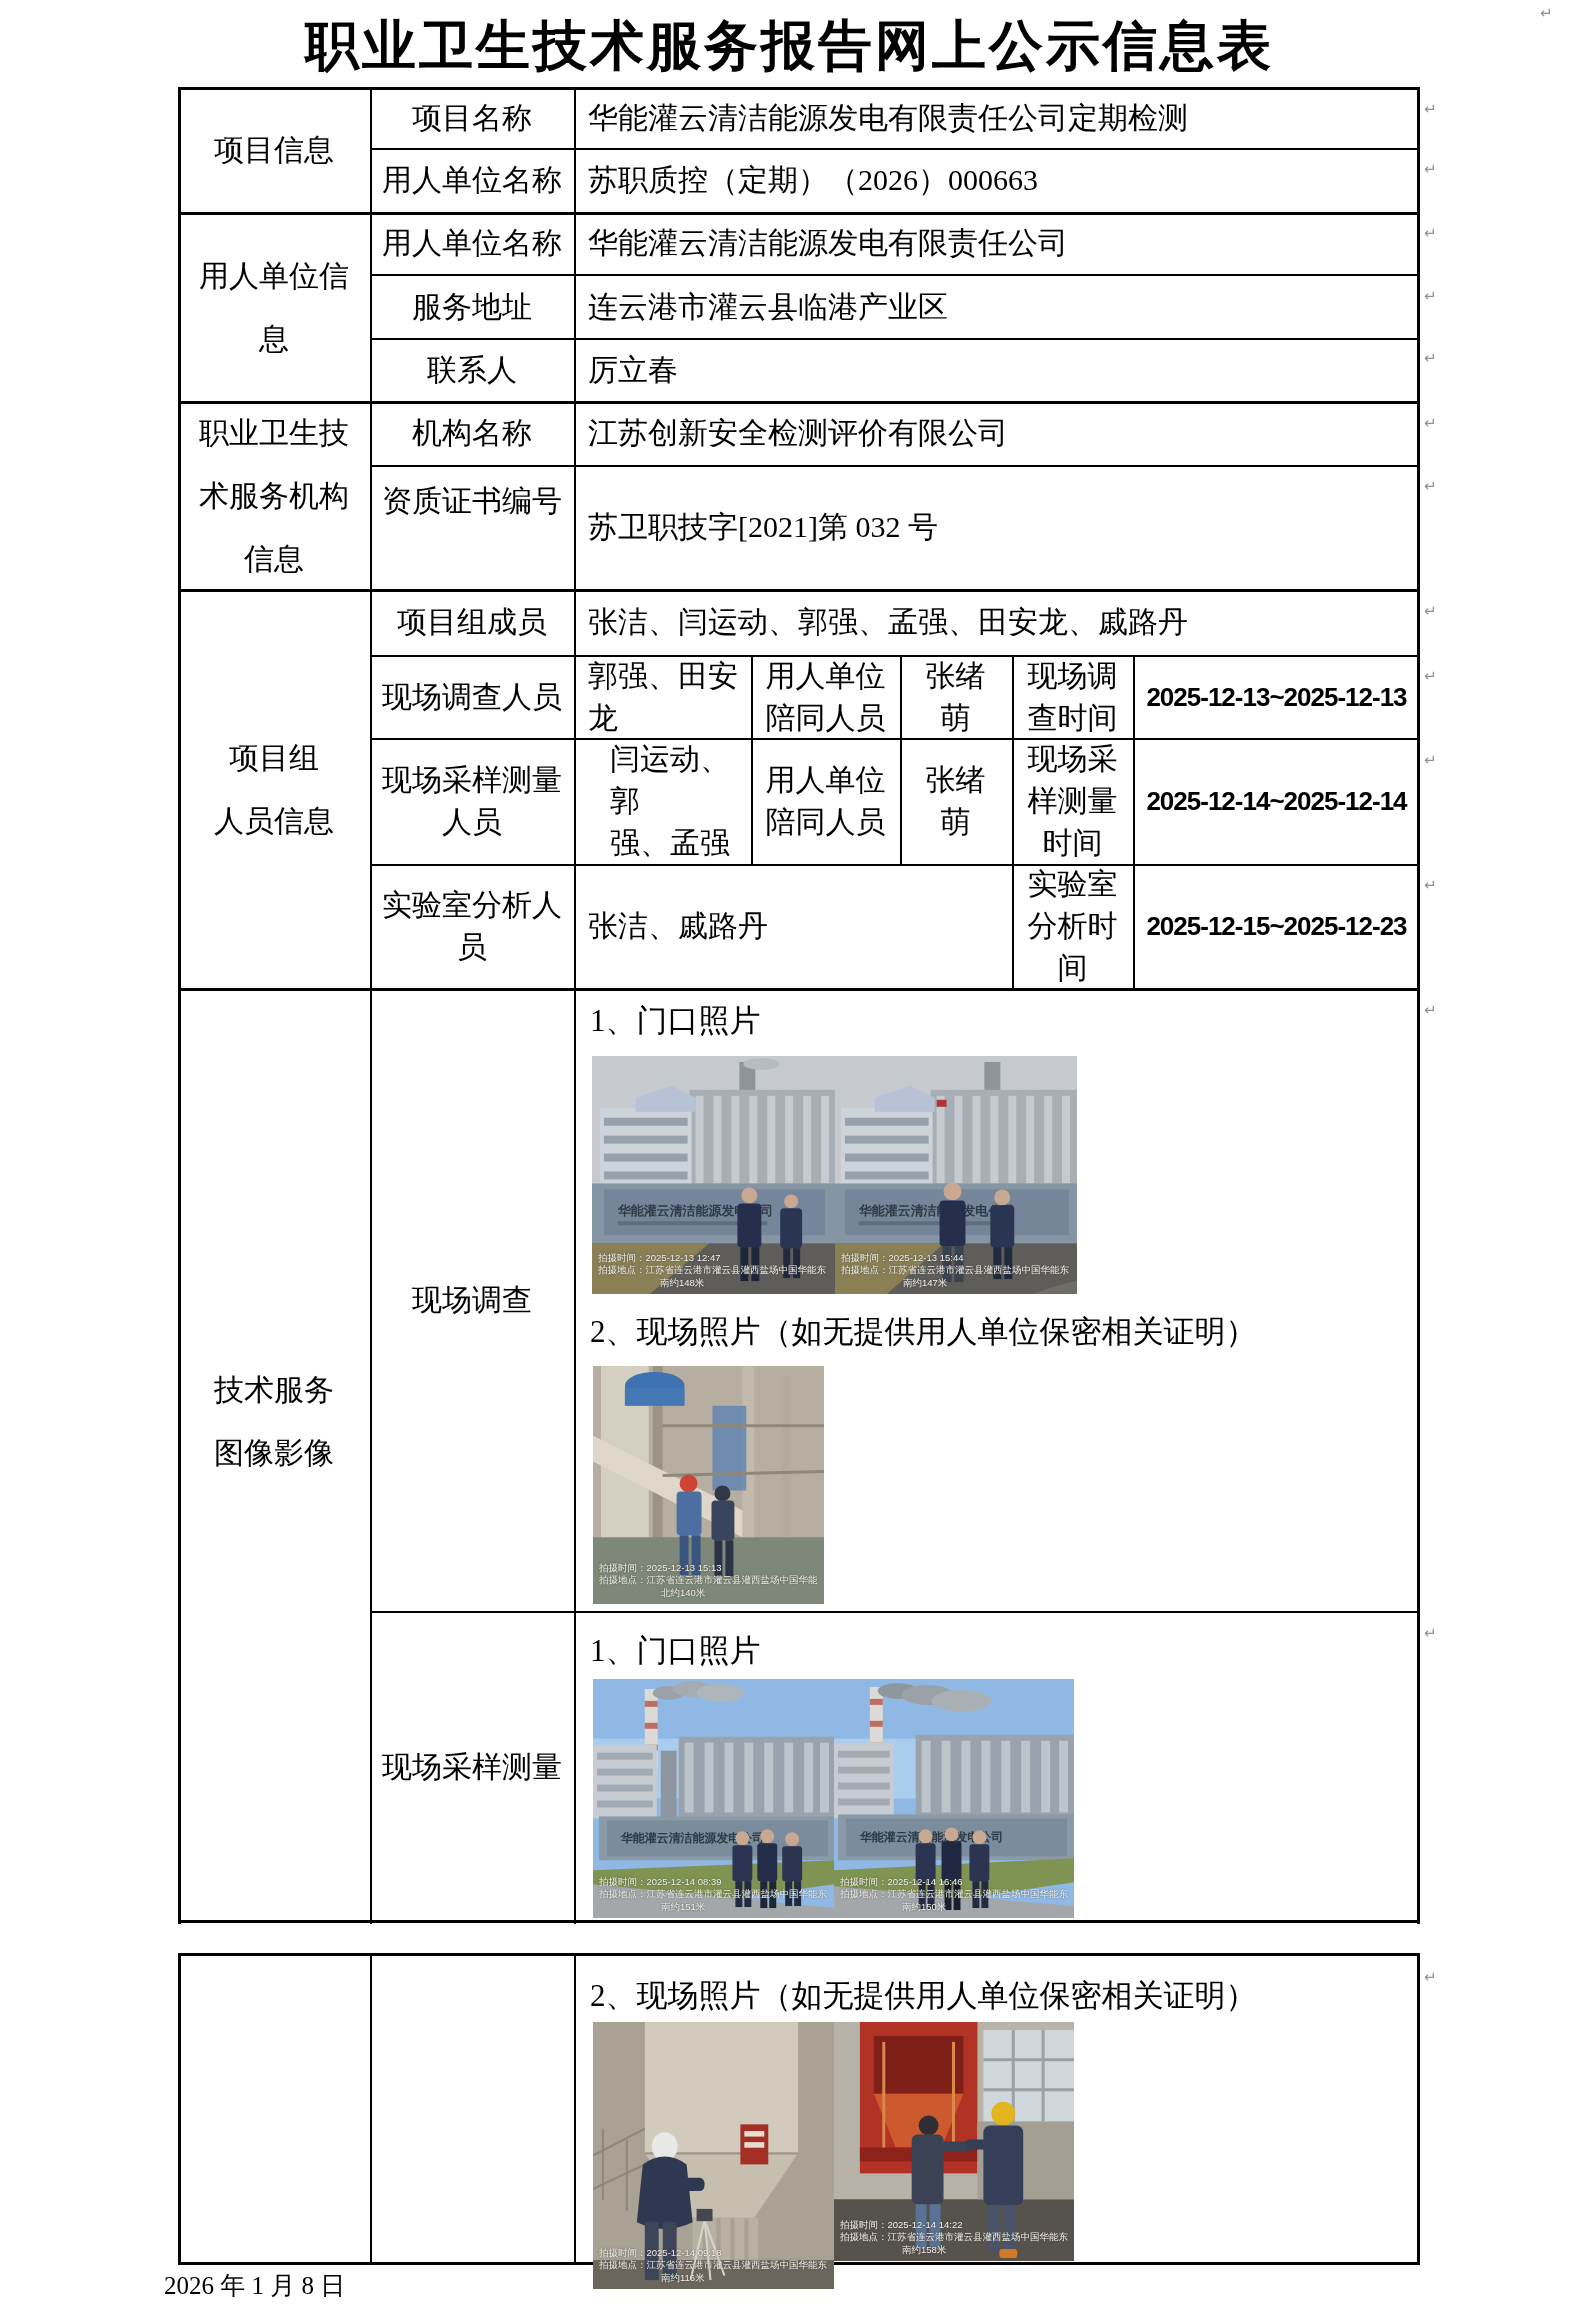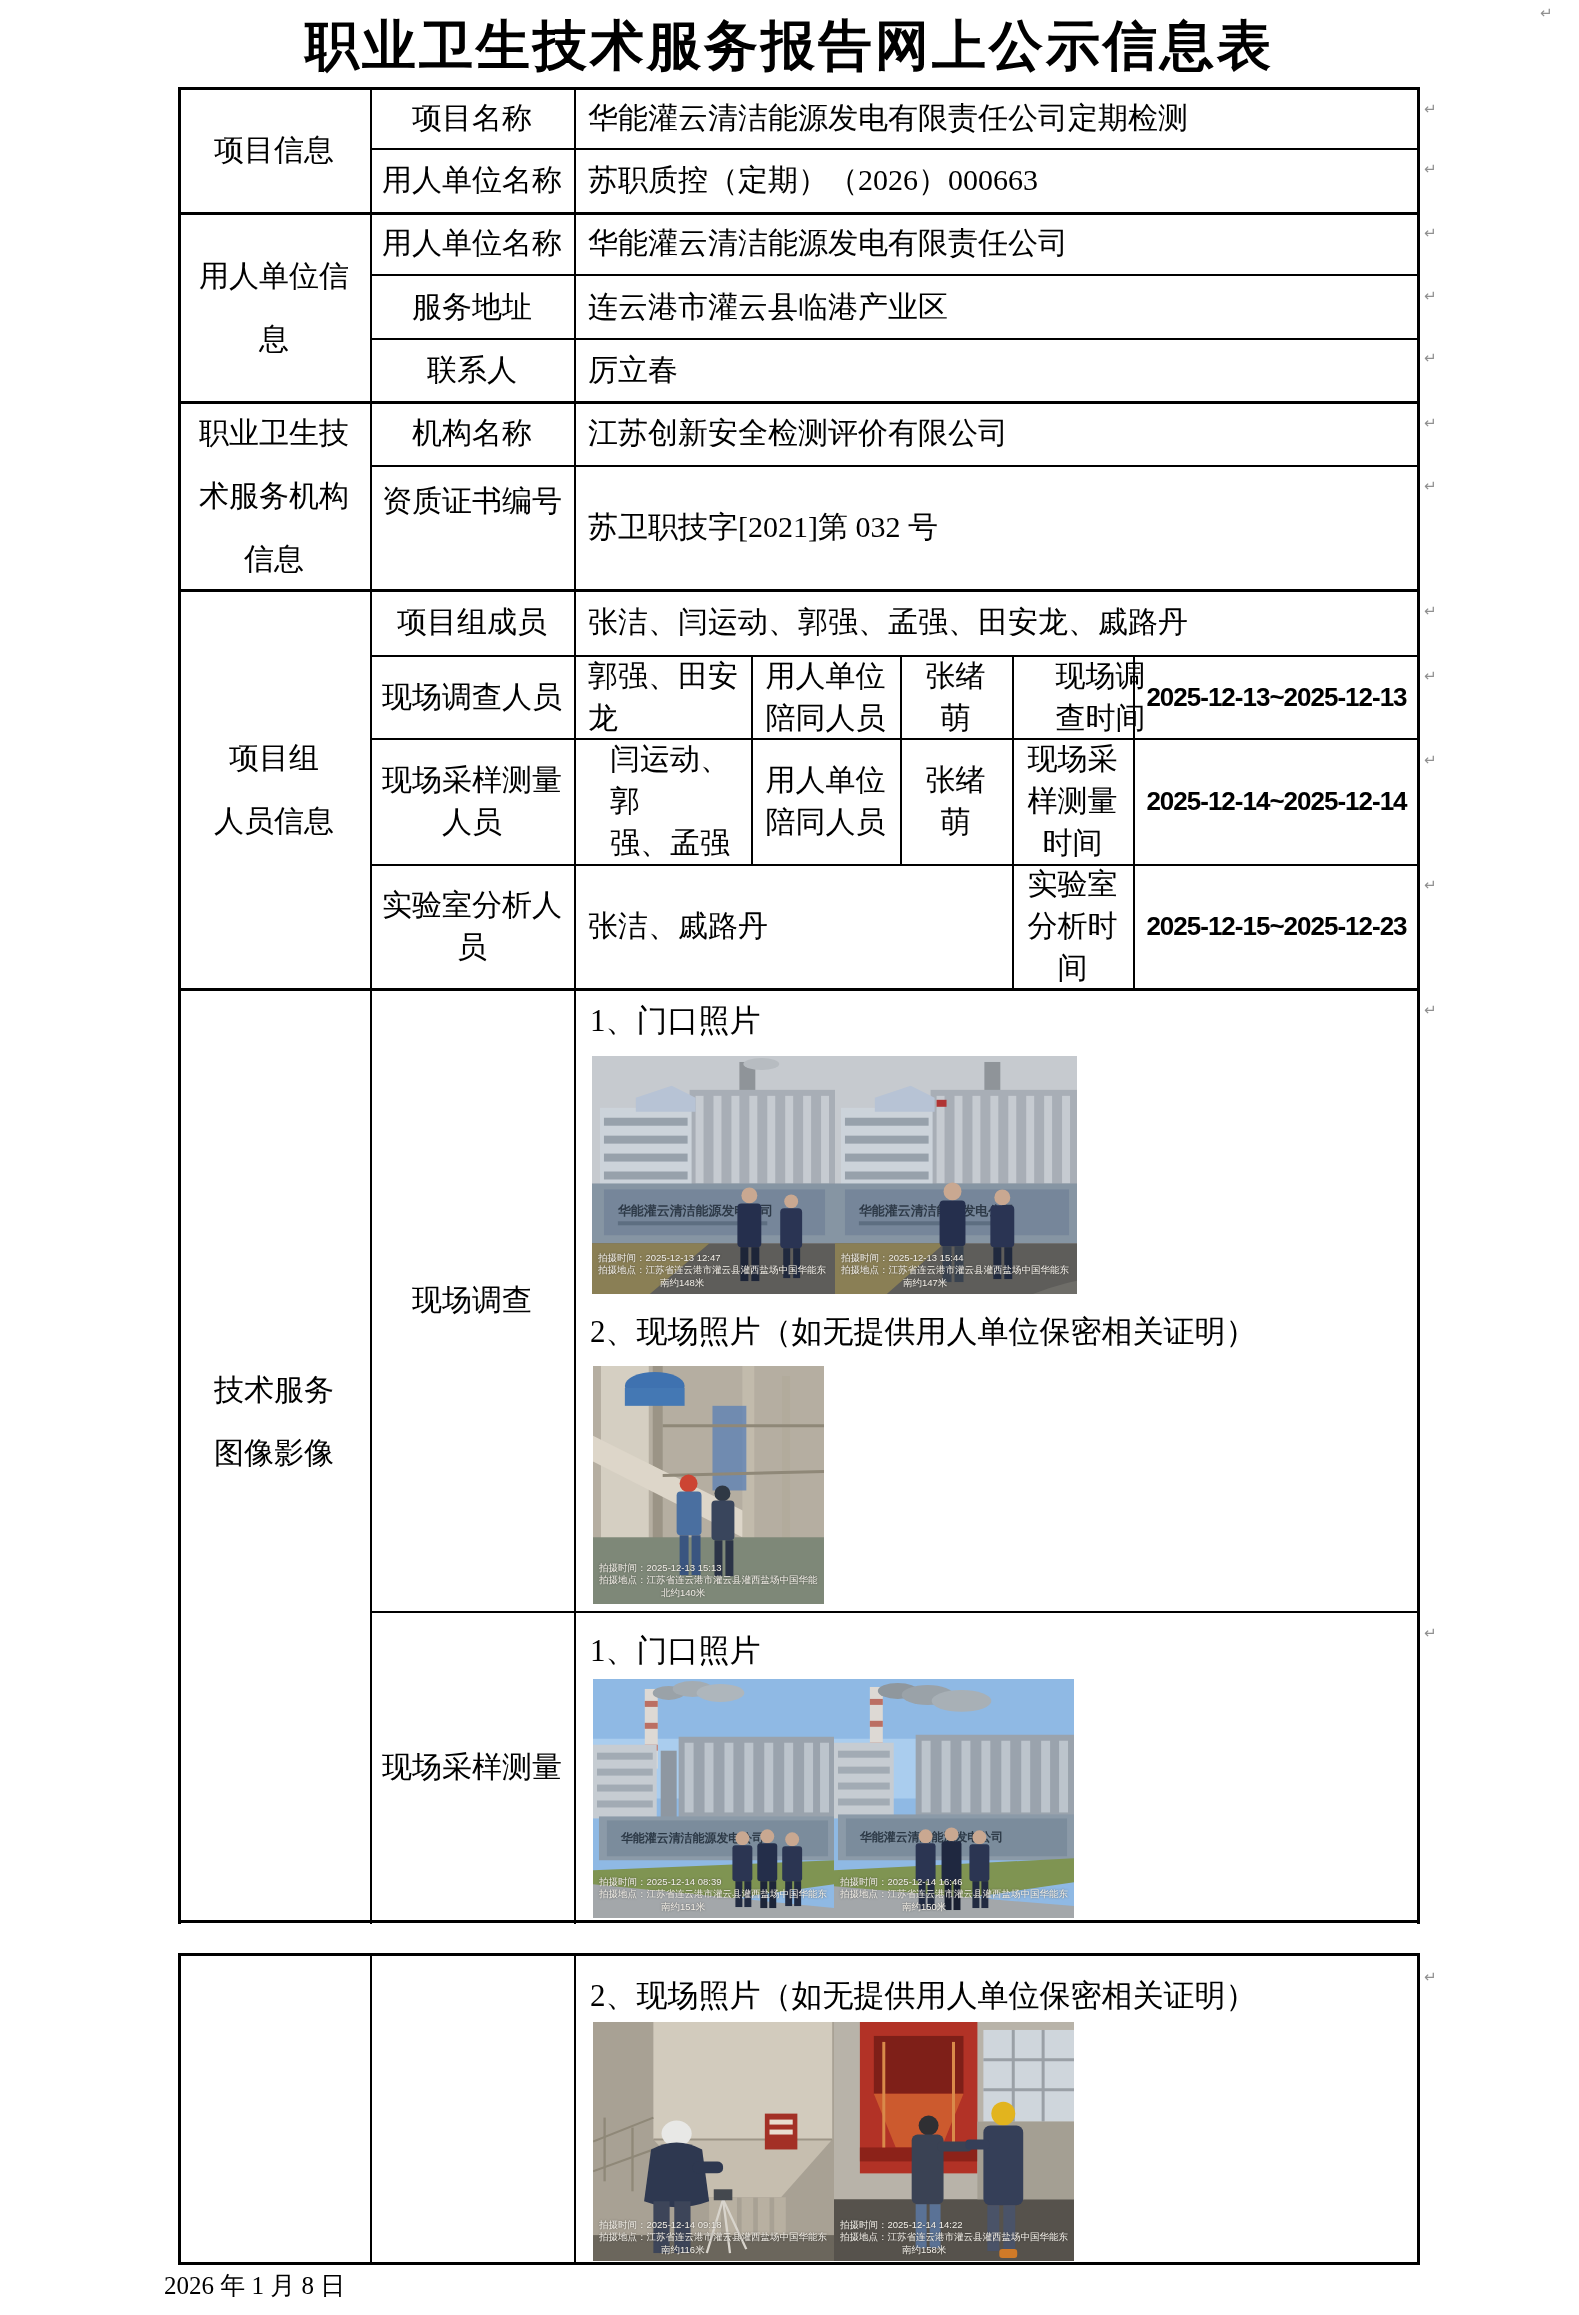--- a/index.html
+++ b/index.html
@@ -100,21 +100,21 @@
   <div class="cell center" style="left:370px;top:589px;width:204px;height:66px;">项目组成员</div>
   <div class="cell left" style="left:574px;top:589px;width:846px;height:66px;">张洁、闫运动、郭强、孟强、田安龙、戚路丹</div>
 
   <div class="cell center" style="left:370px;top:655px;width:204px;height:84px;">现场调查人员</div>
   <div class="cell left pre" style="left:574px;top:655px;width:177px;height:84px;">郭强、田安
 龙</div>
   <div class="cell center pre" style="left:751px;top:655px;width:149px;height:84px;">用人单位
 陪同人员</div>
   <div class="cell center pre" style="left:900px;top:655px;width:111px;height:84px;">张绪
 萌</div>
-  <div class="cell center pre" style="left:1012px;top:655px;width:121px;height:84px;padding-left:28px;">现场调
+  <div class="cell center pre" style="left:1012px;top:655px;width:121px;height:84px;">现场调
 查时间</div>
   <div class="cell center date" style="left:1133px;top:655px;width:287px;height:84px;">2025-12-13~2025-12-13</div>
 
   <div class="cell center pre" style="left:370px;top:738px;width:204px;height:125px;">现场采样测量
 人员</div>
   <div class="cell left pre" style="left:574px;top:738px;width:177px;height:125px;padding-left:36px;">闫运动、郭
 强、孟强</div>
   <div class="cell center pre" style="left:751px;top:738px;width:149px;height:125px;">用人单位
 陪同人员</div>
   <div class="cell center pre" style="left:900px;top:738px;width:111px;height:125px;">张绪
@@ -378,21 +378,21 @@
   <div class="ln" style="left:178px;top:1953px;width:1242px;height:3px;"></div>
   <div class="ln" style="left:178px;top:2262px;width:1242px;height:3px;"></div>
   <div class="ln" style="left:178px;top:1953px;width:3px;height:311px;"></div>
   <div class="ln" style="left:1417px;top:1953px;width:3px;height:311px;"></div>
   <div class="ln" style="left:370px;top:1953px;width:2px;height:311px;"></div>
   <div class="ln" style="left:574px;top:1953px;width:2px;height:311px;"></div>
   <div class="pmark" style="left:1424px;top:1968px;">↵</div>
 
   <div class="capline" style="left:590px;top:1973px;width:806px;height:46px;">2、现场照片（如无提供用人单位保密相关证明）</div>
 
-  <div class="photo" style="left:593px;top:2022px;width:241px;height:239px;padding-left:40px;">
+  <div class="photo" style="left:593px;top:2022px;width:241px;height:267px;">
     <svg viewBox="0 0 242 240" preserveAspectRatio="none">
       <rect width="242" height="240" fill="#a8a194"></rect>
       <rect x="52" y="0" width="154" height="118" fill="#d2cbbd"></rect>
       <polygon points="52,118 206,118 162,176 98,176" fill="#c6beaf"></polygon>
       <line x1="52" y1="118" x2="206" y2="118" stroke="#9d9587" stroke-width="2"></line>
       <g fill="#b8b0a1">
           <rect x="100" y="176" width="10" height="60"></rect>
           <rect x="114" y="176" width="10" height="60"></rect>
           <rect x="128" y="176" width="10" height="60"></rect>
           <rect x="142" y="176" width="10" height="60"></rect>

